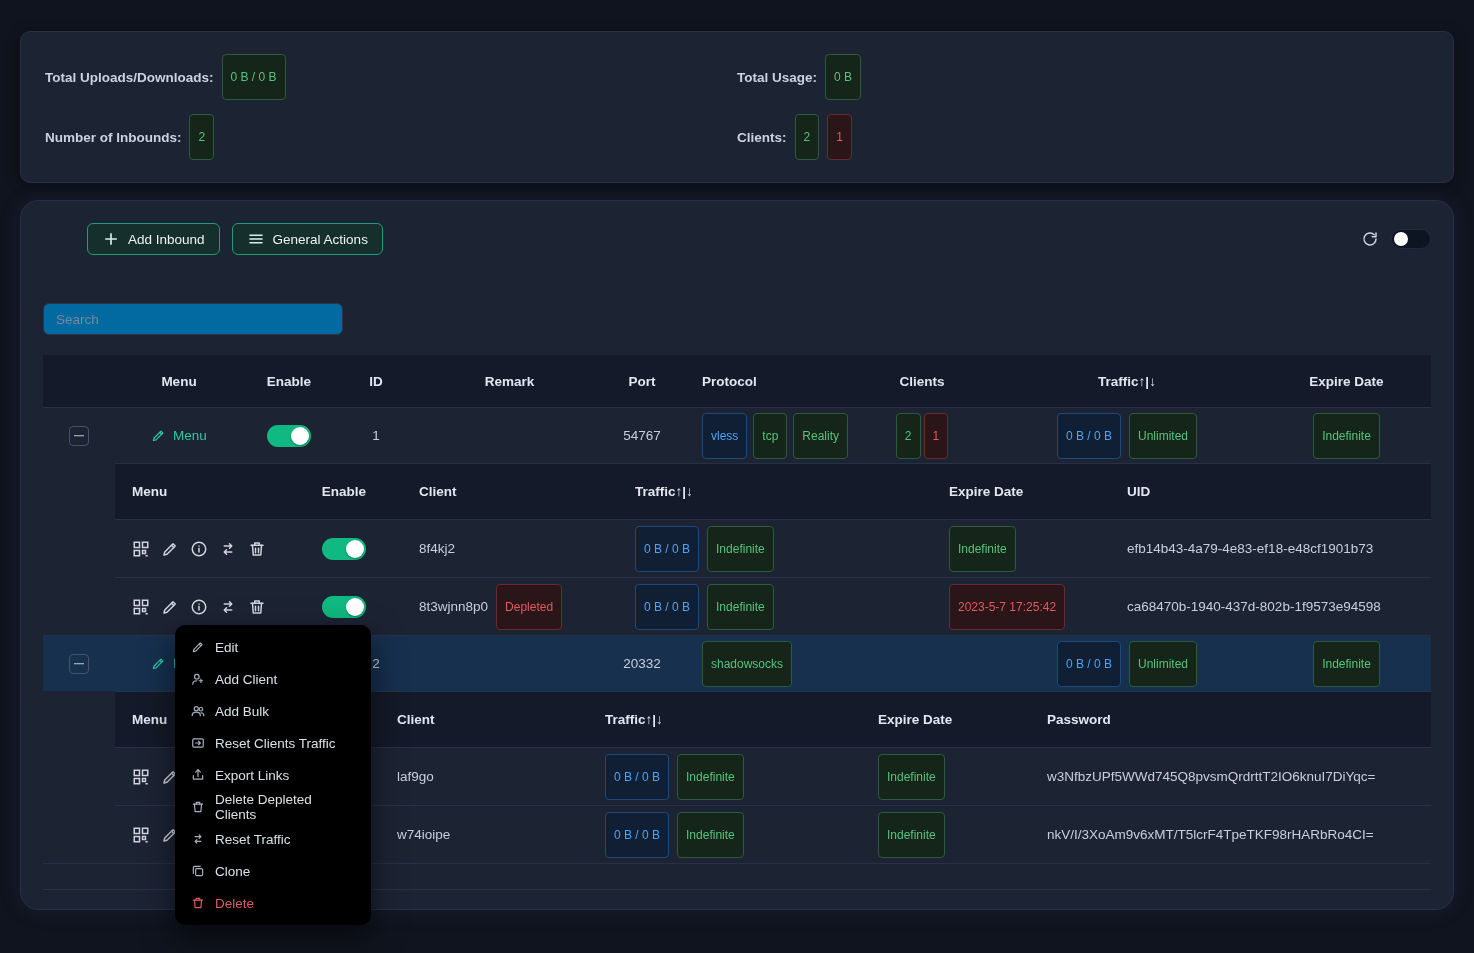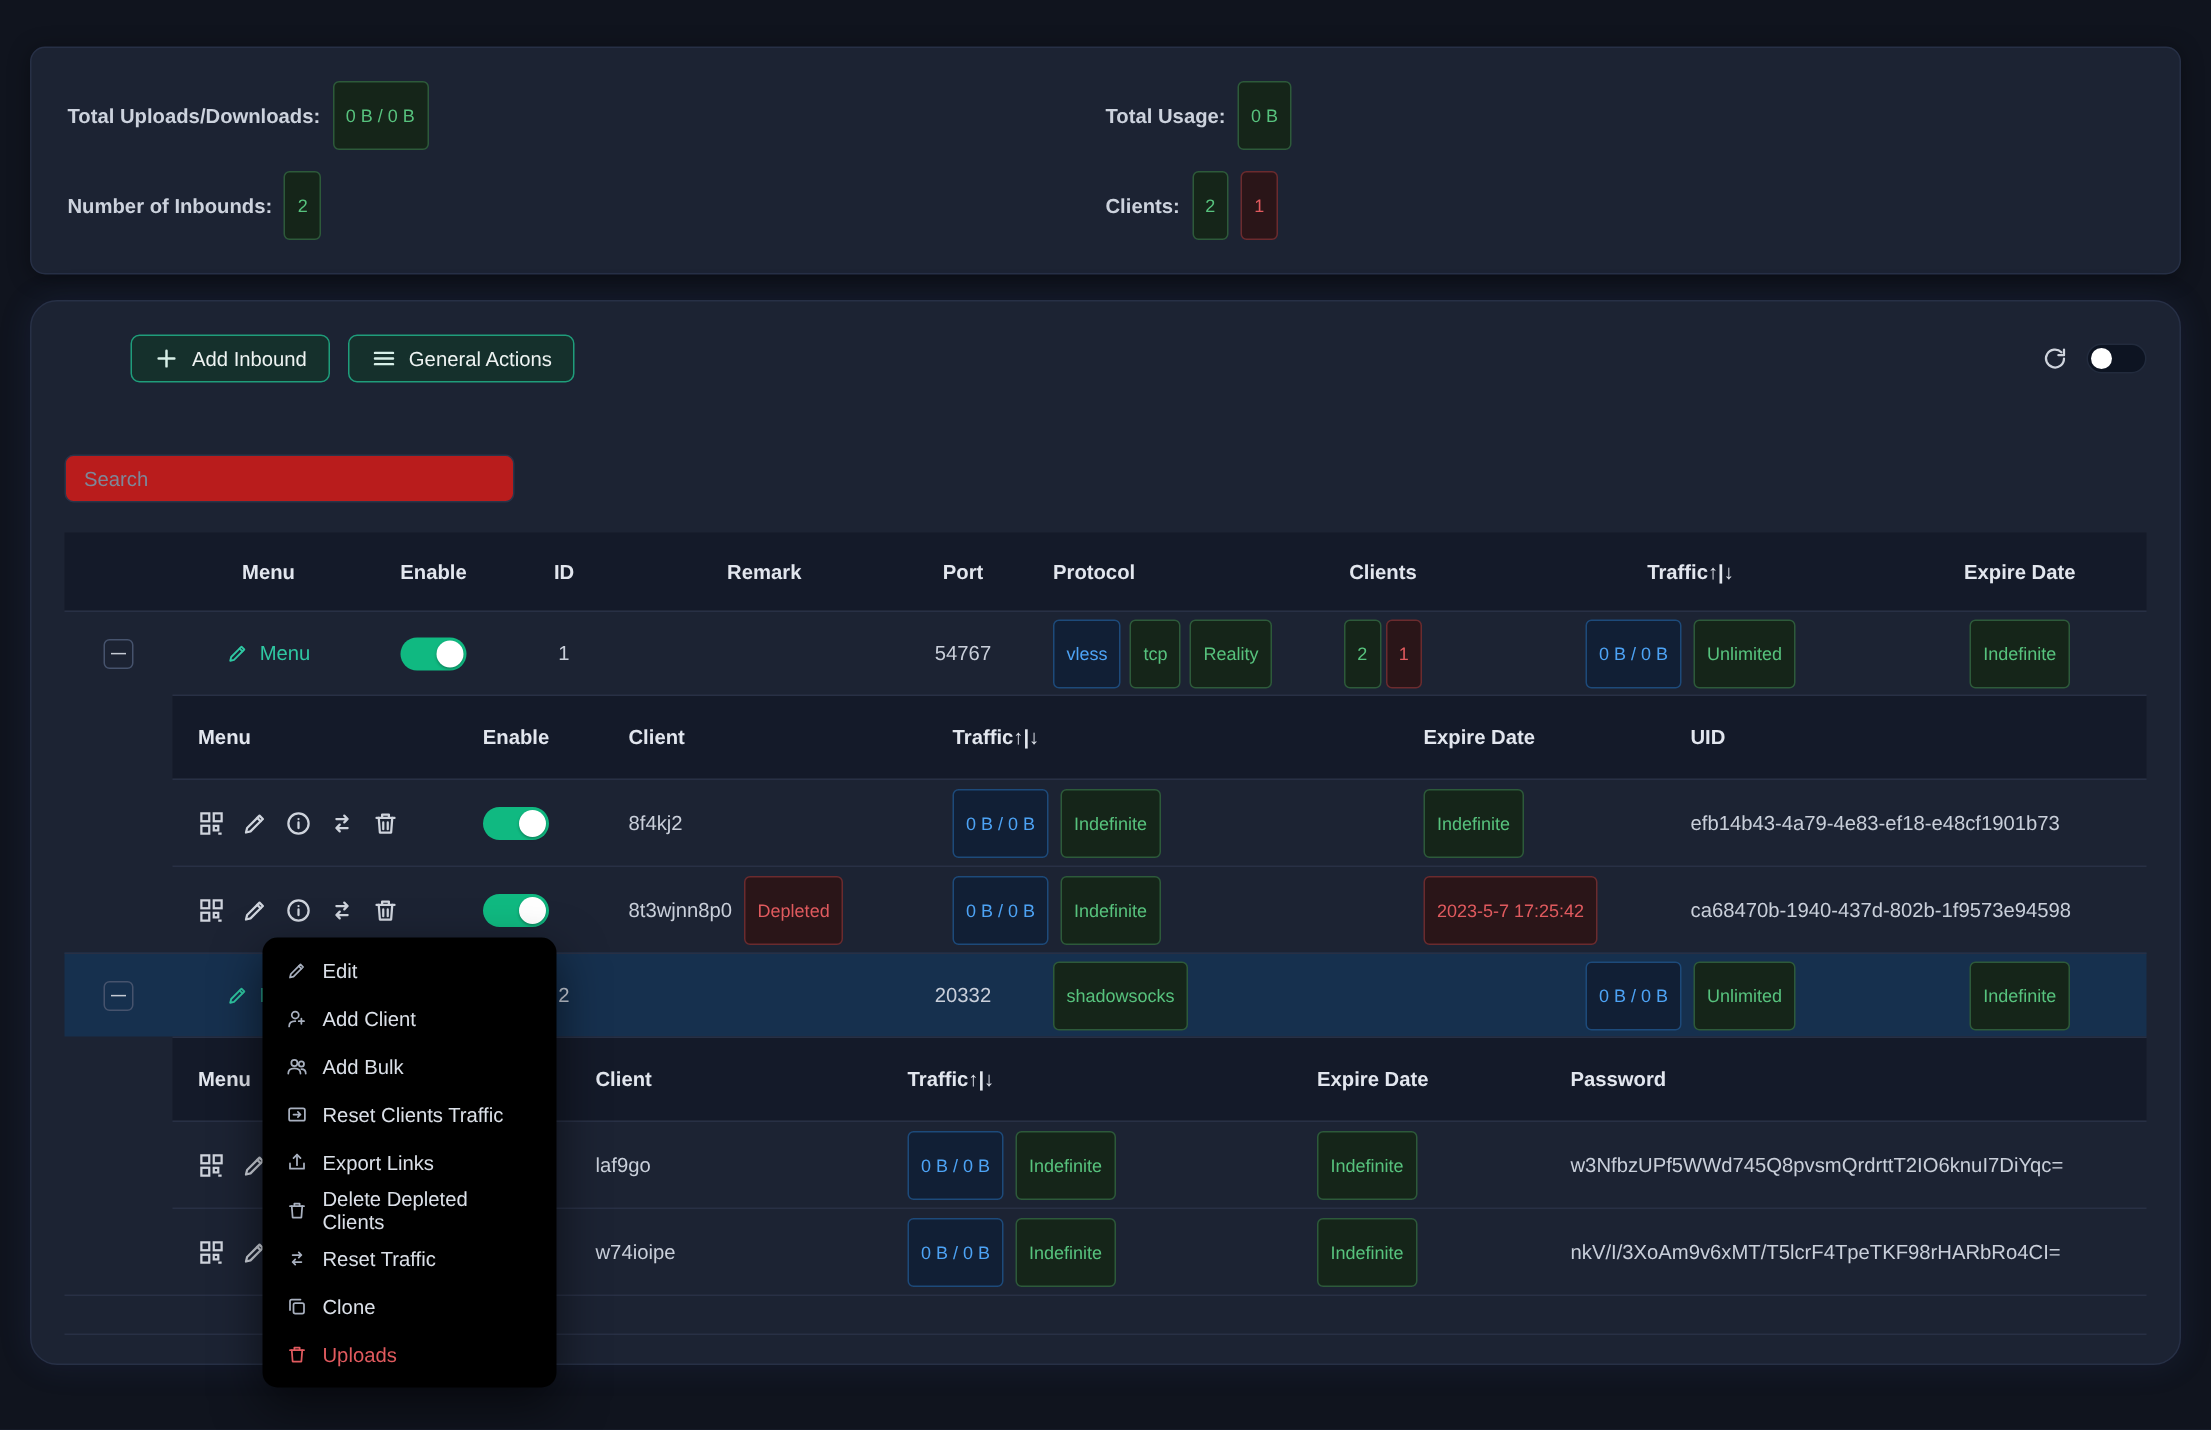--- a/index.html
+++ b/index.html
@@ -37,21 +37,21 @@
          color:#eef3f2; font-size:13.5px; font-family:inherit; cursor:pointer; }
   .btn svg { width:14px; height:14px; color:#d7efe8; }
   .toolbar-right { margin-left:auto; display:flex; align-items:center; gap:12px; }
   .icon-plain { color:#cfd4dd; display:inline-flex; cursor:pointer; }
   .icon-plain svg { width:18px; height:18px; }
   .theme-toggle { width:40px; height:20px; background:#0d1422; border:1px solid #222b3d;
                   border-radius:10px; position:relative; cursor:pointer; }
   .theme-toggle .knob { position:absolute; left:2px; top:2px; width:14px; height:14px;
                         border-radius:50%; background:#fff; }
 
-  .search { margin-top:48px; width:300px; height:32px; background:#b91c1c;
+  .search { margin-top:48px; width:300px; height:32px; background:#0369a1;
             border:1px solid #2b3449; border-radius:6px; padding:0 12px; display:block;
             color:#dfe3ea; font-family:inherit; font-size:13.5px; outline:none; }
   .search::placeholder { color:#7e8798; }
 
   
   .table { margin-top:20px; border-bottom:1px solid #283045; }
   .thead { background:#141a29; font-weight:700; color:#e2e6ee; }
   .main-grid { display:grid; grid-template-columns:72px 128px 92px 82px 185px 80px 170px 140px 270px 1fr; align-items:center; }
   .n1-grid { display:grid; grid-template-columns:184px 90px 230px 280px 200px 1fr; align-items:center; }
   .n2-grid { display:grid; grid-template-columns:184px 90px 200px 275px 175px 1fr; align-items:center; }
@@ -552,17 +552,17 @@
           <path d="M16 4H6a2 2 0 0 0-2 2v10"></path>
         </svg>
       <span>Clone</span>
     </div>
     <div class="menu-item danger">
       <svg viewBox="0 0 24 24" fill="none" stroke="currentColor" stroke-width="2" stroke-linecap="round" stroke-linejoin="round">
           <path d="M4 7h16"></path>
           <path d="M9 7V4h6v3"></path>
           <path d="M6 7l1 13h10l1-13"></path>
         </svg>
-      <span>Uploads</span>
+      <span>Delete</span>
     </div>
   </div>
 
 </div>
 
 </body></html>

